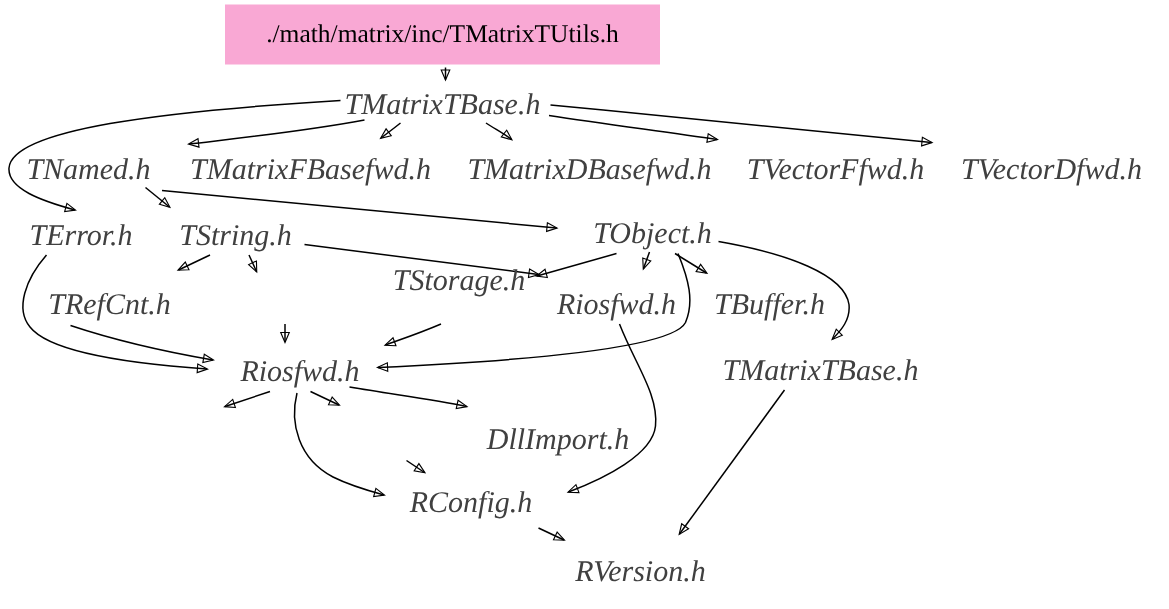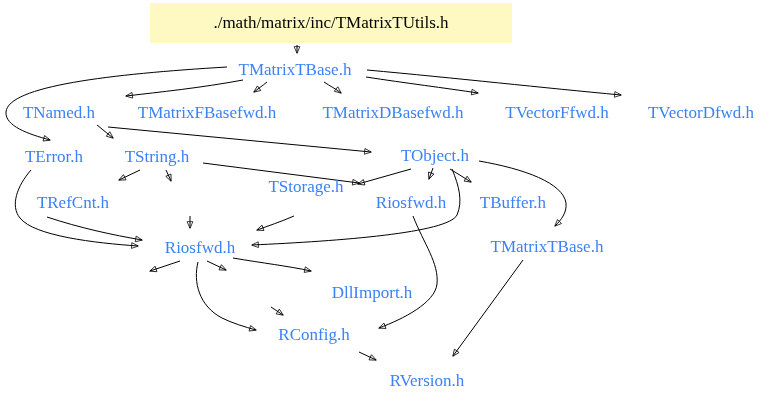--- a/index.html
+++ b/index.html
@@ -4,25 +4,25 @@
 <style>
   html,body{margin:0;padding:0;background:#ffffff;}
   #stage{
     position:relative;width:779px;height:406px;background:#ffffff;overflow:hidden;
     font-family:"Liberation Serif","DejaVu Serif",serif;color:#000000;
   }
   #edges{position:absolute;left:0;top:0;width:779px;height:406px;}
   #edges path{stroke:#000000;stroke-width:1;fill:none;}
   .node{
     position:absolute;transform:translateX(-50%);white-space:nowrap;
-    font-size:17px;line-height:18px;color:#3b82f6;
+    font-size:20px;line-height:18px;color:#404040;font-style:italic;
   }
   .root-box{
-    position:absolute;left:150px;top:3px;width:362px;height:40px;
-    background:#fef9c3;text-align:center;line-height:40px;font-size:17px;
+    position:absolute;left:150px;top:3px;width:290px;height:40px;
+    background:#f9a8d4;text-align:center;line-height:40px;font-size:17px;
     white-space:nowrap;
   }
 </style>
 </head>
 <body>
 
 <div id="stage">
 
   <svg id="edges" viewBox="0 0 779 406" xmlns="http://www.w3.org/2000/svg">
     <defs>

